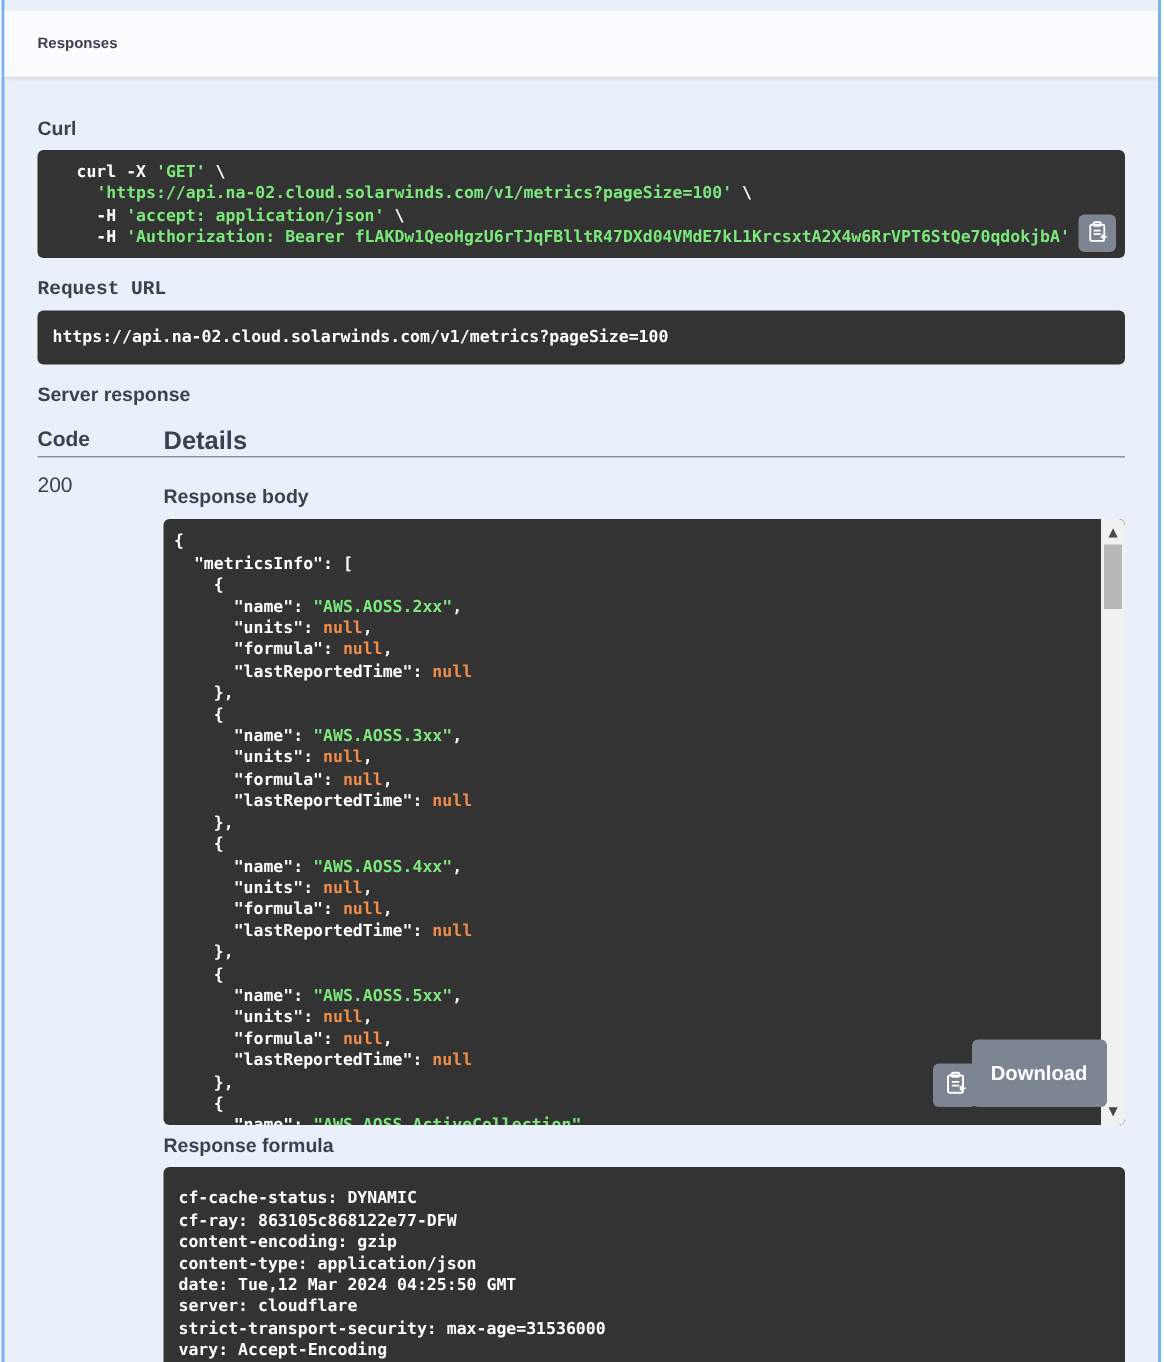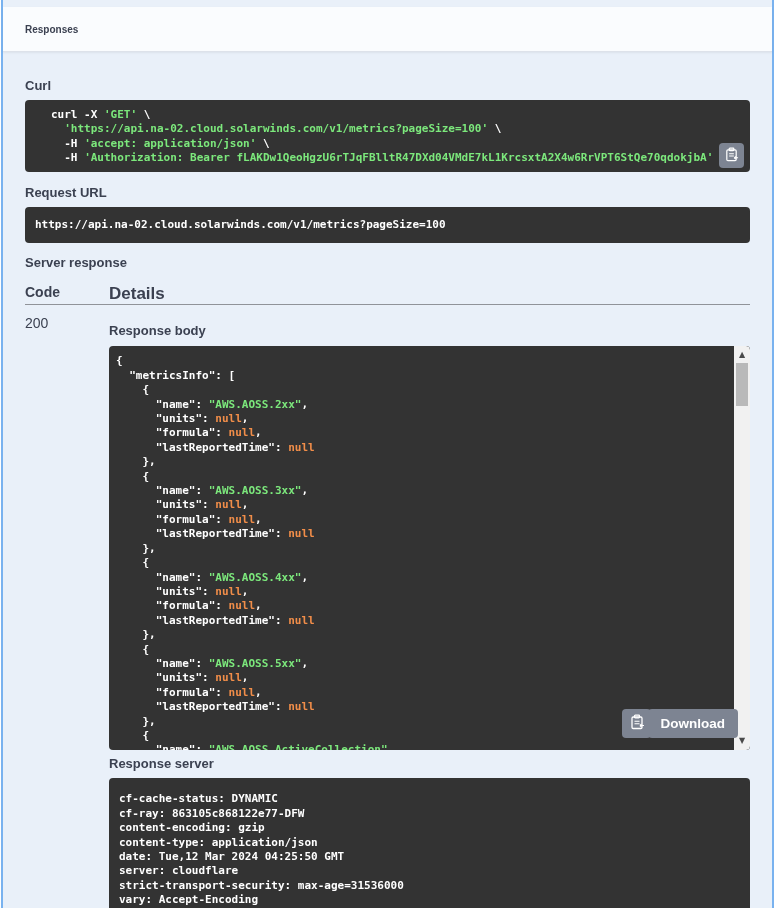--- a/index.html
+++ b/index.html
@@ -18,21 +18,21 @@
     border-bottom:1px solid var(--divider,#dde2ea);
     box-shadow:0 1px 2px rgba(0,0,0,.06);
     display:flex; align-items:center; padding:0 22px;
   }
   .section-header h4 { font-size:10px; font-weight:700; color:var(--text_dark,#3b4151); }
 
   .content { padding:0 22px; }
 
   .lbl { font-size:13px; font-weight:700; color:var(--text_dark,#3b4151); }
   .lbl.curl-l   { margin-top:26px; margin-bottom:7px; }
-  .lbl.requrl-l { margin-top:13px; margin-bottom:7px; }
+  .lbl.requrl-l { margin-top:13px; margin-bottom:7px;font-family:Liberation Mono, monospace; }
   .lbl.server-l { margin-top:12px; }
   .lbl.body-l   { margin-bottom:8px; }
   .lbl.headers-l{ margin-top:6px; margin-bottom:7px; }
 
   .codeblock {
     background:var(--block_bg,#333333); border-radius:4px; color:#fff;
     font-family:"DejaVu Sans Mono","Liberation Mono",monospace;
     font-size:11px; font-weight:600; line-height:14.4px;
     position:relative;
   }
@@ -67,21 +67,21 @@
               font-family:"DejaVu Sans",sans-serif; }
   .sb-up { top:2px; } .sb-down { bottom:2px; }
   .sb-thumb { position:absolute; top:17px; left:2px; width:12px; height:43px;
               background:var(--sb_thumb,#b9b9b9); }
 
   
   .gbtn { background:var(--btn_gray,#7d8492); border:none; border-radius:4px;
           color:#fff; cursor:pointer; display:flex; align-items:center; justify-content:center; }
   .curl-copy { position:absolute; right:6px; bottom:4px; width:25px; height:25px; }
   .body-copy { position:absolute; right:99px; bottom:12px; width:29px; height:29px; }
-  .download-btn { position:absolute; right:12px; bottom:12px; height:29px; padding:12px 13px;
+  .download-btn { position:absolute; right:12px; bottom:12px; height:45px; padding:12px 13px;
           font-family:"Liberation Sans",sans-serif; font-size:13.5px; font-weight:700; }
 
   .headers-block { height:170px; overflow:hidden; }
   .headers-block pre { padding:14px 10px; }
 </style>
 </head>
 <body>
 
 <div class="page">
   <div class="opblock">
@@ -137,21 +137,21 @@
                     <rect x="5.5" y="1.2" width="5" height="2.6" rx="0.8"></rect>
                     <rect x="3" y="3" width="10" height="11.5" rx="1.2"></rect>
                     <path d="M5.5 7.2 H10.5 M5.5 9.7 H10.5" stroke-width="1.1"></path>
                     <path d="M15 11.5 H10.8 M10.8 11.5 l1.8 -1.5 M10.8 11.5 l1.8 1.5" stroke-width="1.1"></path>
                   </svg>
                 </span>
               </button>
               <button class="gbtn download-btn">Download</button>
             </div>
 
-            <div class="lbl headers-l">Response server</div>
+            <div class="lbl headers-l">Response formula</div>
             <div class="codeblock headers-block">
               <pre><div class="cl"><span class="tk-plain">cf-cache-status: DYNAMIC</span></div><div class="cl"><span class="tk-plain">cf-ray: 863105c868122e77-DFW</span></div><div class="cl"><span class="tk-plain">content-encoding: gzip</span></div><div class="cl"><span class="tk-plain">content-type: application/json</span></div><div class="cl"><span class="tk-plain">date: Tue,12 Mar 2024 04:25:50 GMT</span></div><div class="cl"><span class="tk-plain">server: cloudflare</span></div><div class="cl"><span class="tk-plain">strict-transport-security: max-age=31536000</span></div><div class="cl"><span class="tk-plain">vary: Accept-Encoding</span></div></pre>
             </div>
 
           </div>
         </div>
       </div>
 
     </div>
   </div>

